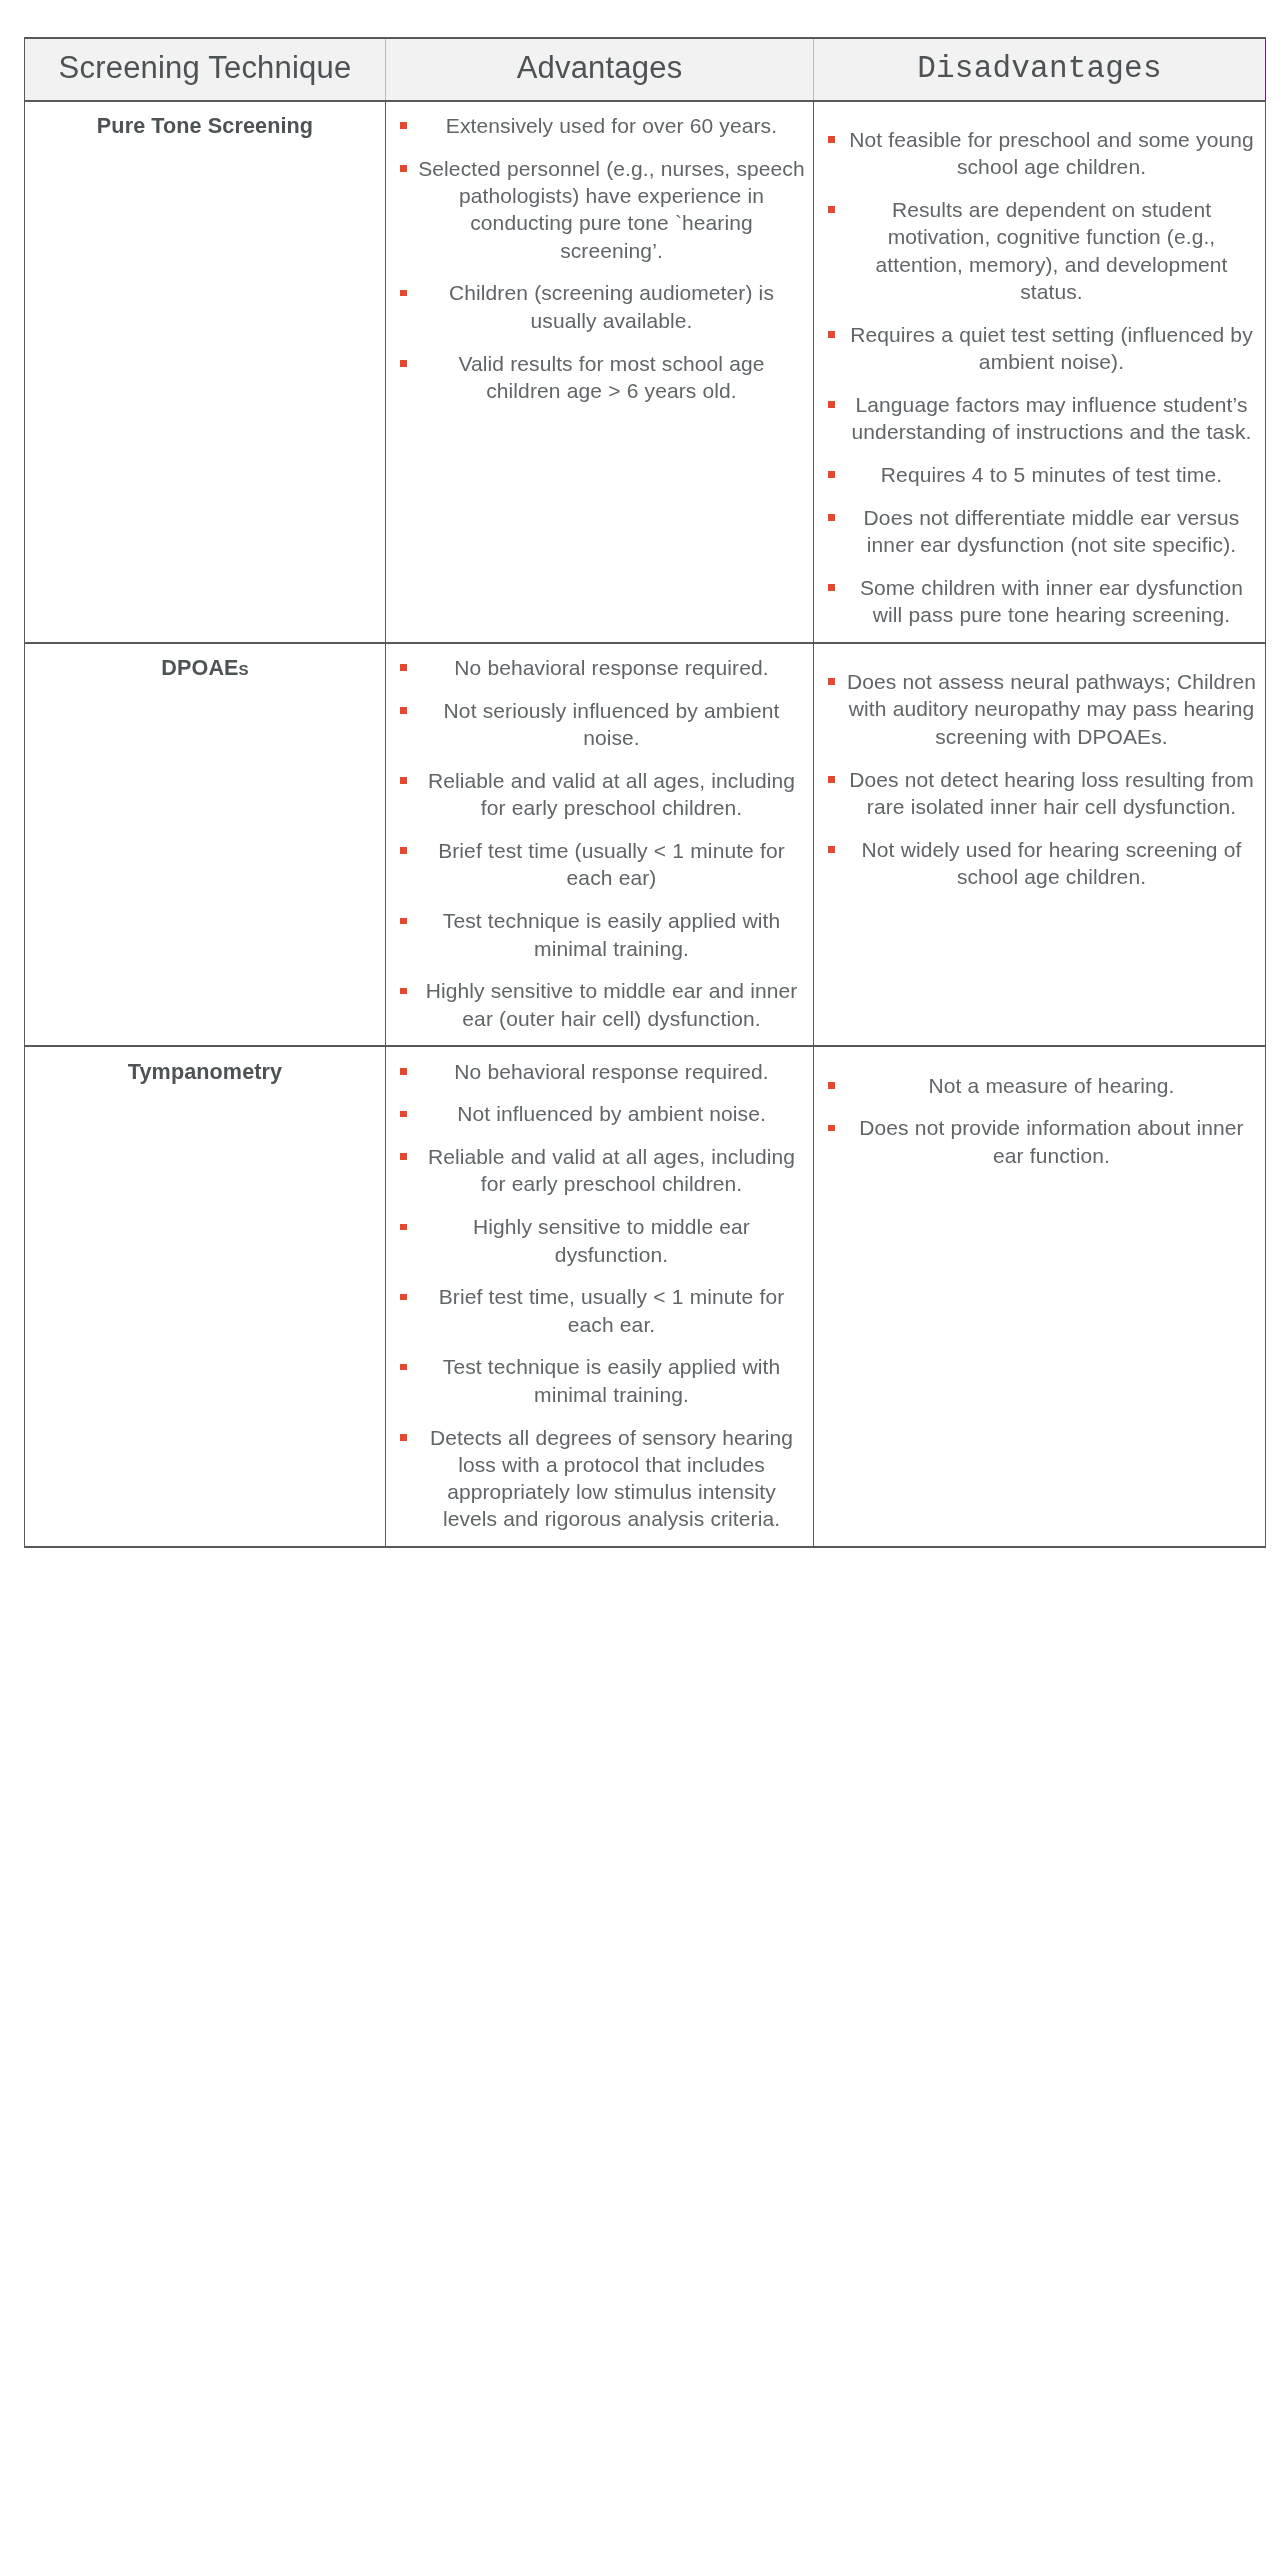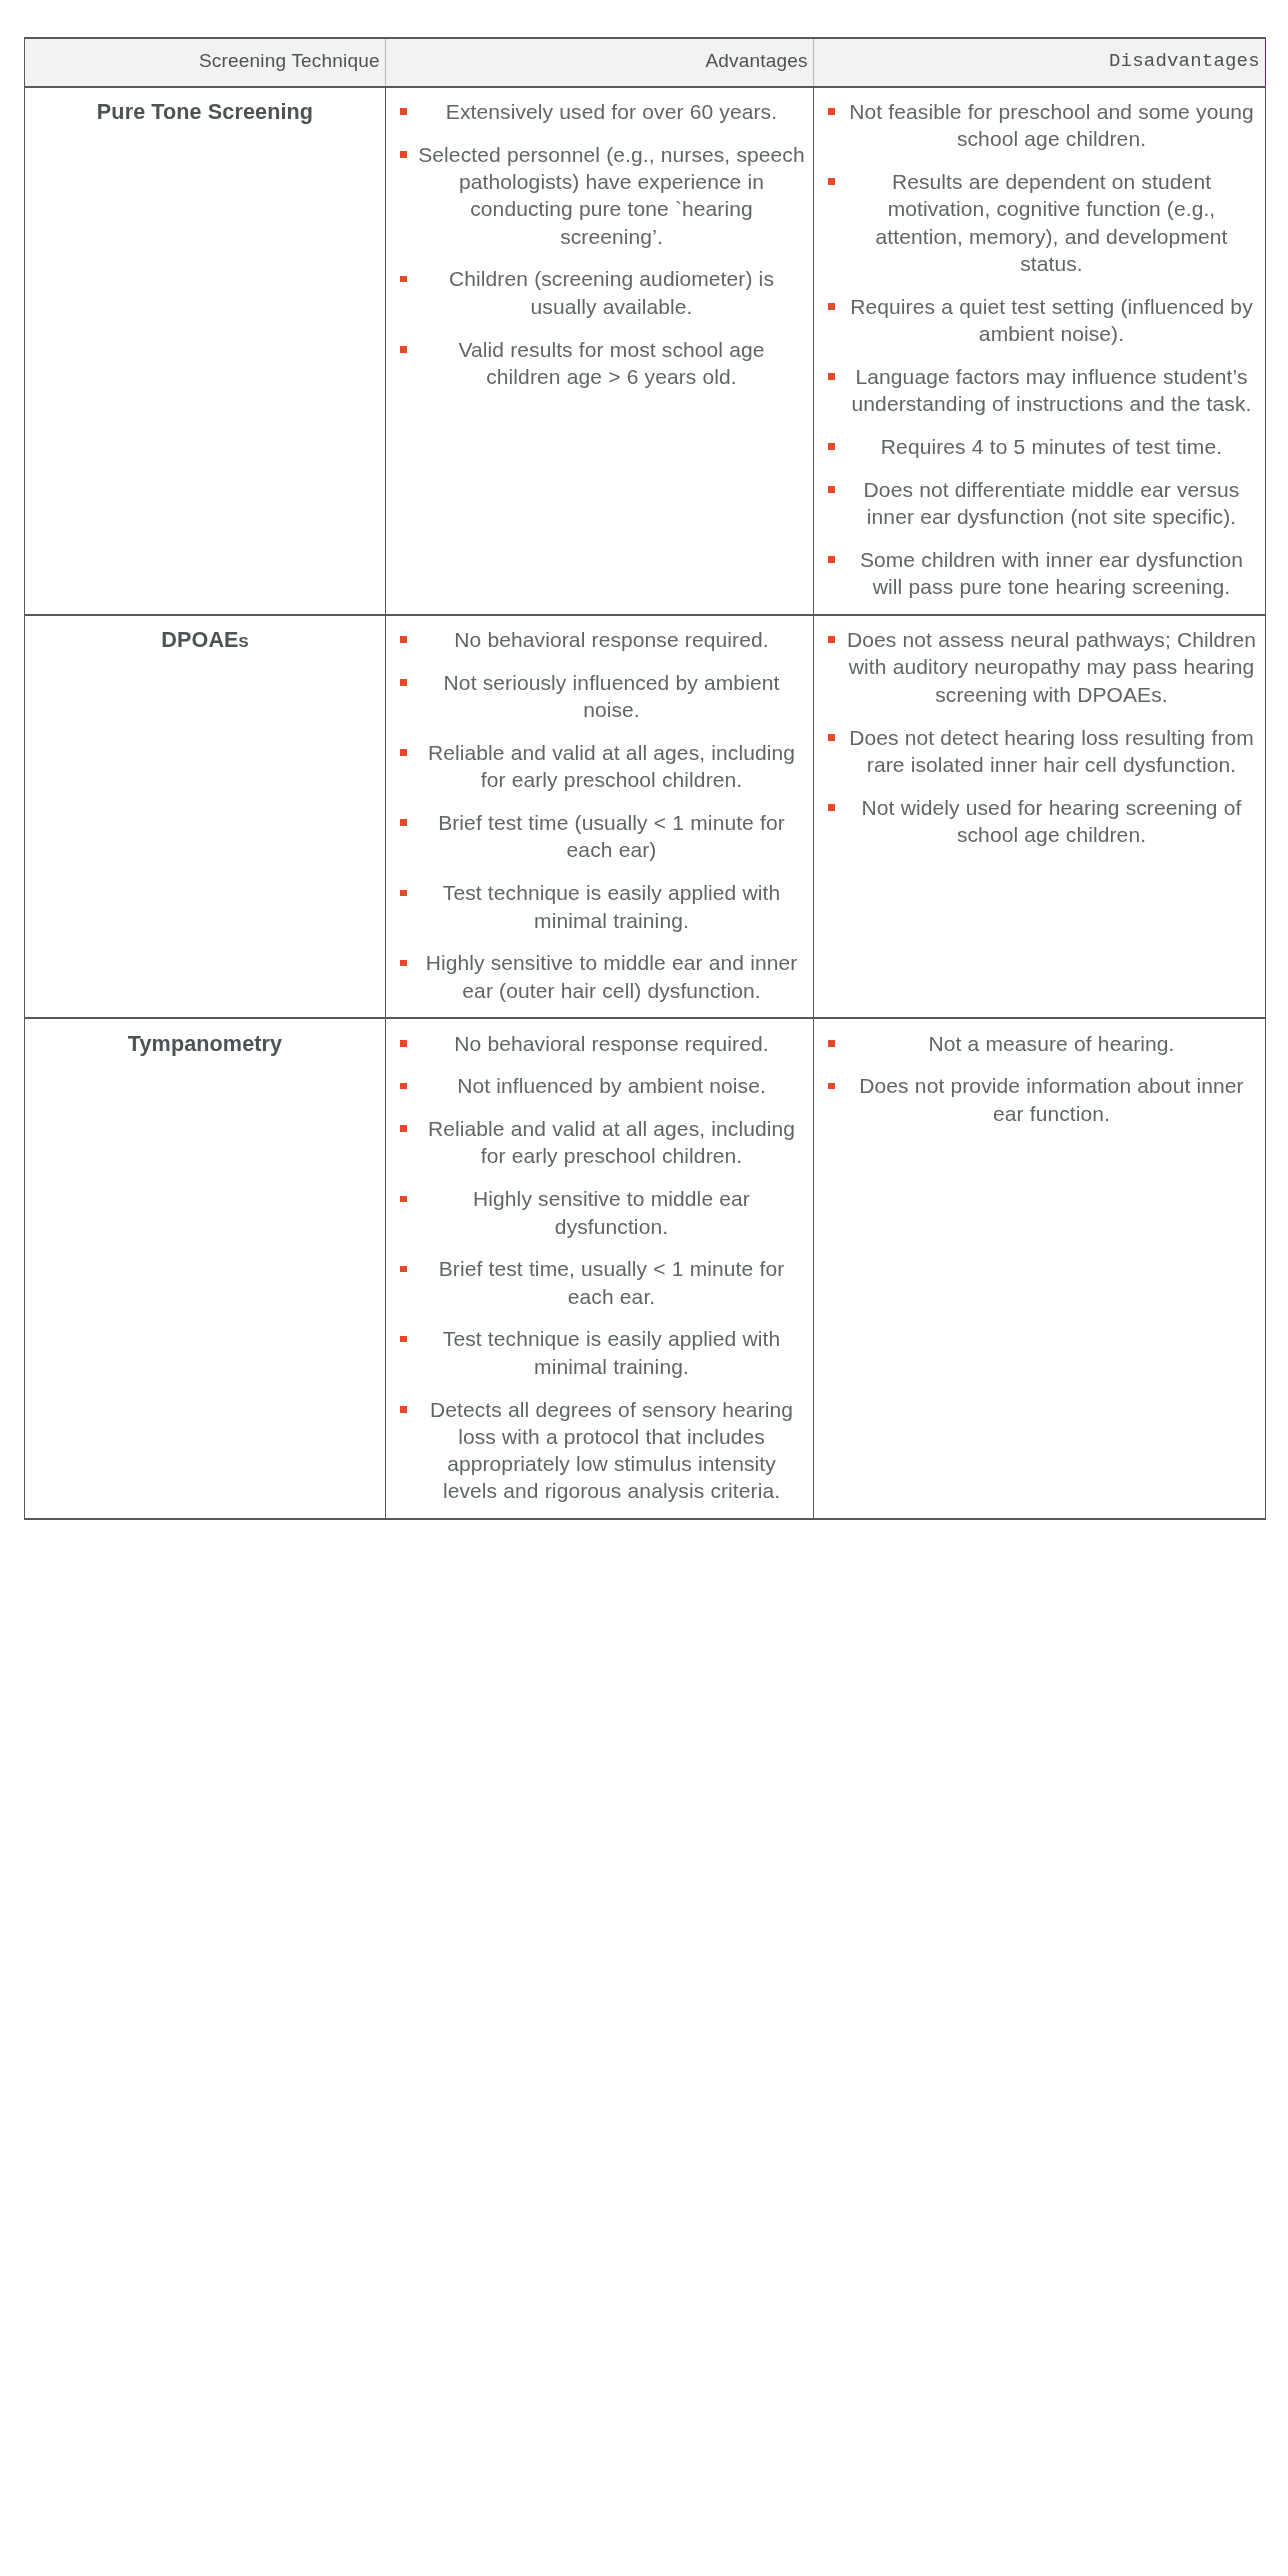--- a/index.html
+++ b/index.html
@@ -34,23 +34,23 @@
   col.c-dis       { width: 452px; }
 
   
   thead th {
     background: #f2f2f2;
     border-top: 2.6px solid #58595b;
     border-bottom: 2.6px solid #58595b;
     border-left: 1px solid #b7b9bb;
     border-right: 1px solid #b7b9bb;
     color: #4d5255;
-    font-size: 19px;
+    font-size: 31px;
     font-weight: 400;
-    text-align: right;
+    text-align: center;
     padding: 11.3px 5.2px 13.4px 5.2px;
     letter-spacing: 0.2px;
     white-space: nowrap;
   }
   thead th.first { border-left: 1px solid #58595b; }
   thead th.last  { border-right: 1px solid #701a75; font-family: Liberation Mono, monospace; }
 
   
   tbody td {
     vertical-align: top;
@@ -108,21 +108,21 @@
     left: 6.2px;
     top: 10.3px;
     width: 6.7px;
     height: 6.7px;
     background: #e8472b;
   }
   .bullet-text { display: inline; }
 
   
   td.adv-cell .bullet-text  { display: block; max-width: 398px; }
-  td.dis-cell .bullet-text  { display: block; max-width: 418px; }
+  td.dis-cell .bullet-text  { display: block; max-width: 418px; margin-top: 14px; }
 </style>
 </head>
 <body>
 
 <div id="root">
   <table class="screening-table">
     <colgroup>
       <col class="c-technique">
       <col class="c-adv">
       <col class="c-dis">

